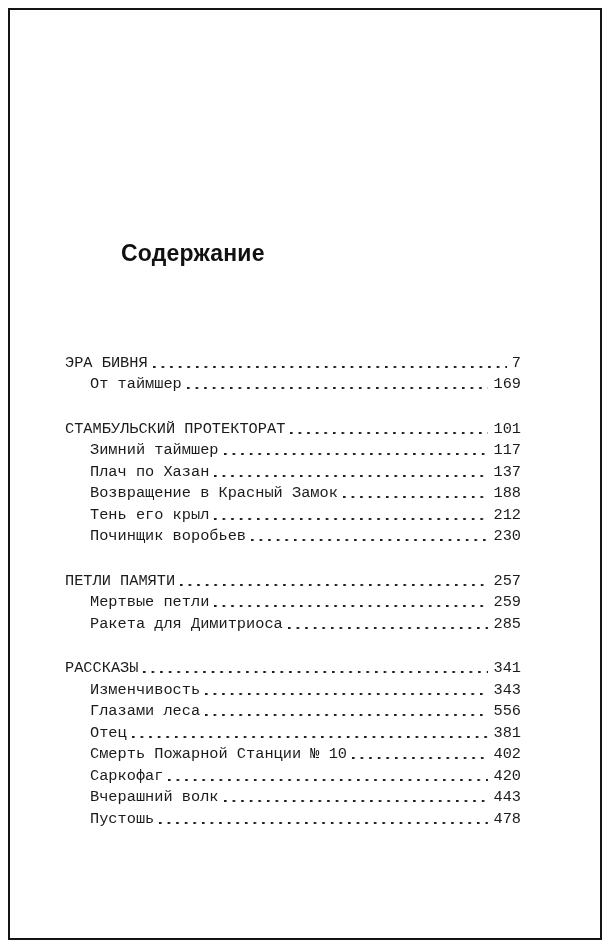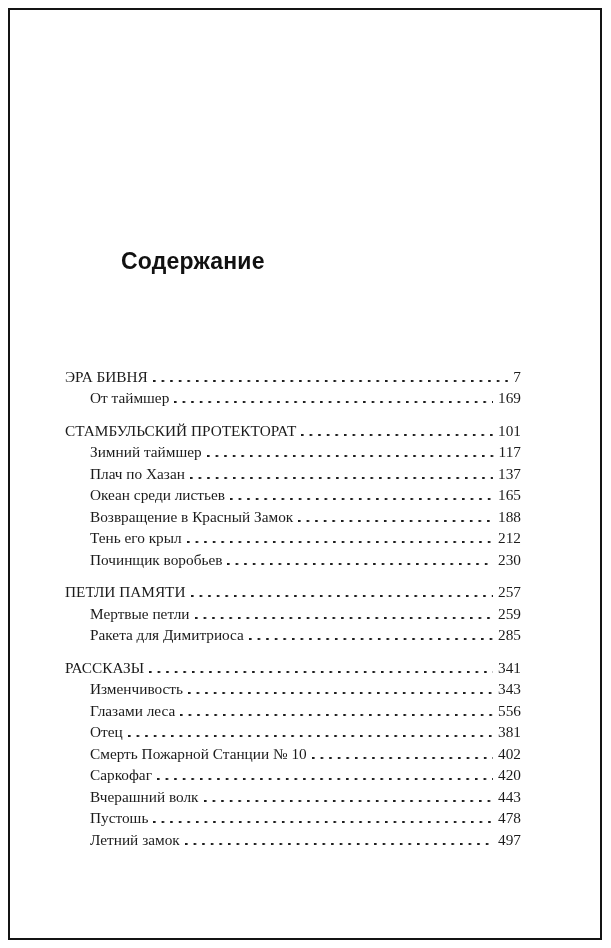--- a/index.html
+++ b/index.html
@@ -20,42 +20,43 @@
     left: 8px;
     top: 8px;
     right: 9px;
     bottom: 8px;
     border: 2px solid #141414;
     background: #ffffff;
   }
   .page-title {
     position: absolute;
     left: 121px;
-    top: 248px;
+    top: 240px;
     font-family: "Liberation Sans", sans-serif;
     font-weight: 700;
     font-size: 23px;
     color: #111111;
     letter-spacing: 0.2px;
   }
   .toc-list {
     position: absolute;
     left: 65px;
-    top: 364px;
+    top: 350px;
     width: 456px;
     font-size: 15.3px;
+    font-family: Liberation Mono, monospace;
   }
   .toc-row {
     display: flex;
     align-items: flex-end;
     height: 21.5px;
     white-space: nowrap;
   }
   .toc-row.section:not(:first-child) {
-    margin-top: 11px;
+    margin-top: 23px;
   }
   .toc-row.item .toc-label {
     padding-left: 25px;
   }
   .toc-label {
     flex: 0 0 auto;
   }
   .leader {
     flex: 1 1 auto;
     height: 2px;
@@ -95,25 +96,20 @@
     </div>
     <div class="toc-row item">
       <span class="toc-label">Зимний таймшер</span>
       <span class="leader"></span>
       <span class="toc-page">117</span>
     </div>
     <div class="toc-row item">
       <span class="toc-label">Плач по Хазан</span>
       <span class="leader"></span>
       <span class="toc-page">137</span>
-    </div>
-    <div class="toc-row item">
-      <span class="toc-label">Океан среди листьев</span>
-      <span class="leader"></span>
-      <span class="toc-page">165</span>
     </div>
     <div class="toc-row item">
       <span class="toc-label">Возвращение в Красный Замок</span>
       <span class="leader"></span>
       <span class="toc-page">188</span>
     </div>
     <div class="toc-row item">
       <span class="toc-label">Тень его крыл</span>
       <span class="leader"></span>
       <span class="toc-page">212</span>
@@ -171,18 +167,13 @@
     <div class="toc-row item">
       <span class="toc-label">Вчерашний волк</span>
       <span class="leader"></span>
       <span class="toc-page">443</span>
     </div>
     <div class="toc-row item">
       <span class="toc-label">Пустошь</span>
       <span class="leader"></span>
       <span class="toc-page">478</span>
     </div>
-    <div class="toc-row item">
-      <span class="toc-label">Летний замок</span>
-      <span class="leader"></span>
-      <span class="toc-page">497</span>
-    </div>
   </div>
 
 </body></html>

